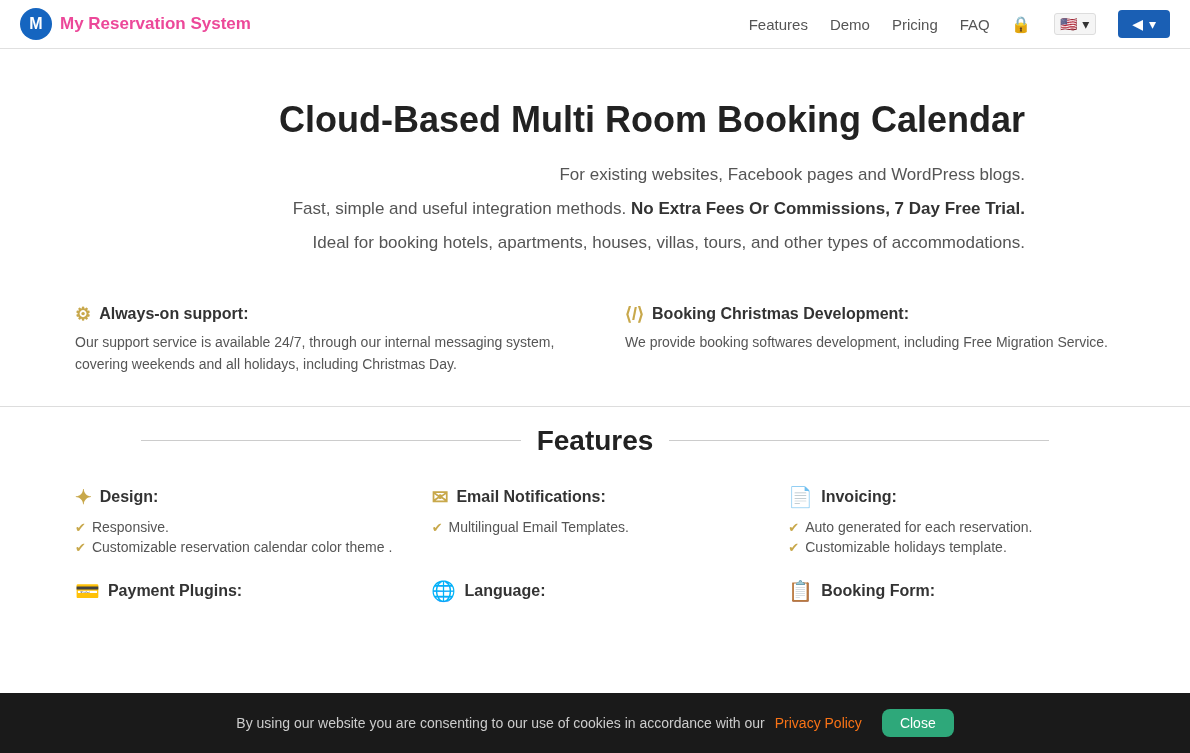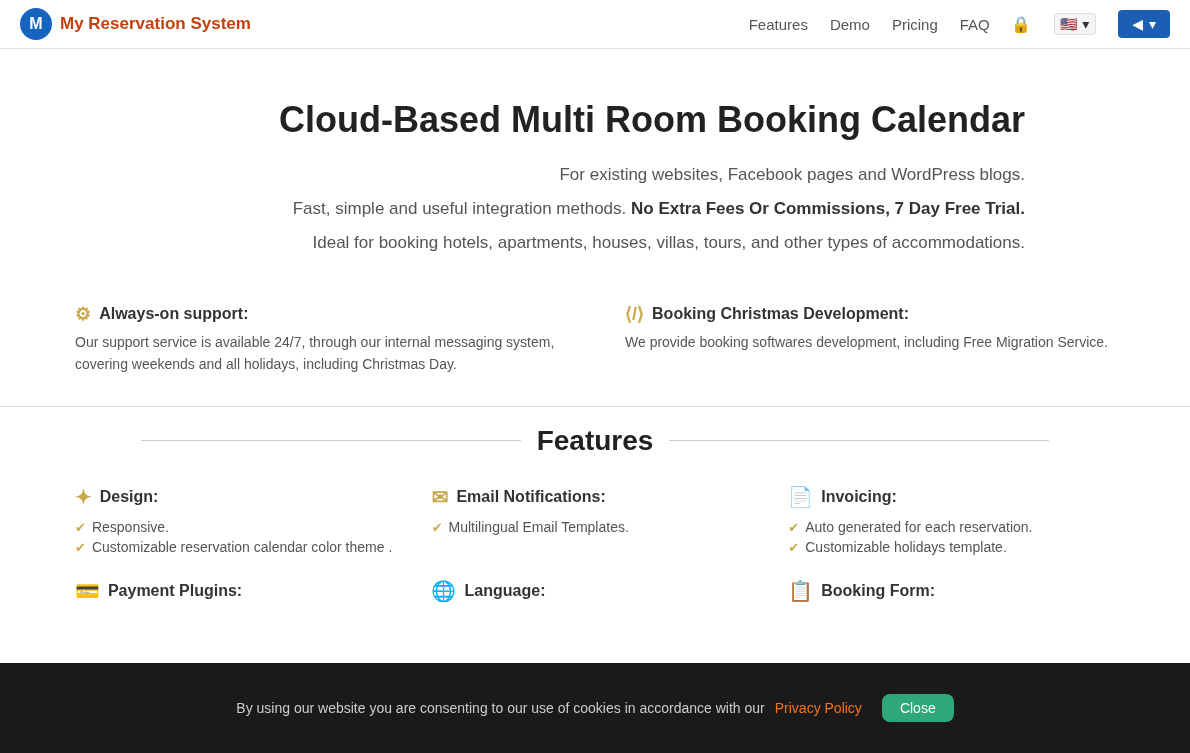--- a/index.html
+++ b/index.html
@@ -28,21 +28,21 @@
       border-radius: 50%;
       display: flex;
       align-items: center;
       justify-content: center;
       color: #fff;
       font-weight: bold;
       font-size: 16px;
     }
     .brand-name {
       font-size: 17px;
-      color: #c2410c;
+      color: #ec4899;
       font-weight: 600;
     }
     .navbar-links {
       display: flex;
       align-items: center;
       gap: 22px;
     }
     .navbar-links a {
       text-decoration: none;
       color: #555;
@@ -200,21 +200,21 @@
     }
 
     
     .cookie-banner {
       position: fixed;
       bottom: 0;
       left: 0;
       right: 0;
       background: #1a1a1a;
       color: #ccc;
-      padding: 31px 30px;
+      padding: 16px 30px;
       display: flex;
       align-items: center;
       justify-content: center;
       gap: 10px;
       font-size: 14px;
       z-index: 100;
     }
     .cookie-banner a {
       color: #f97316;
       text-decoration: none;

